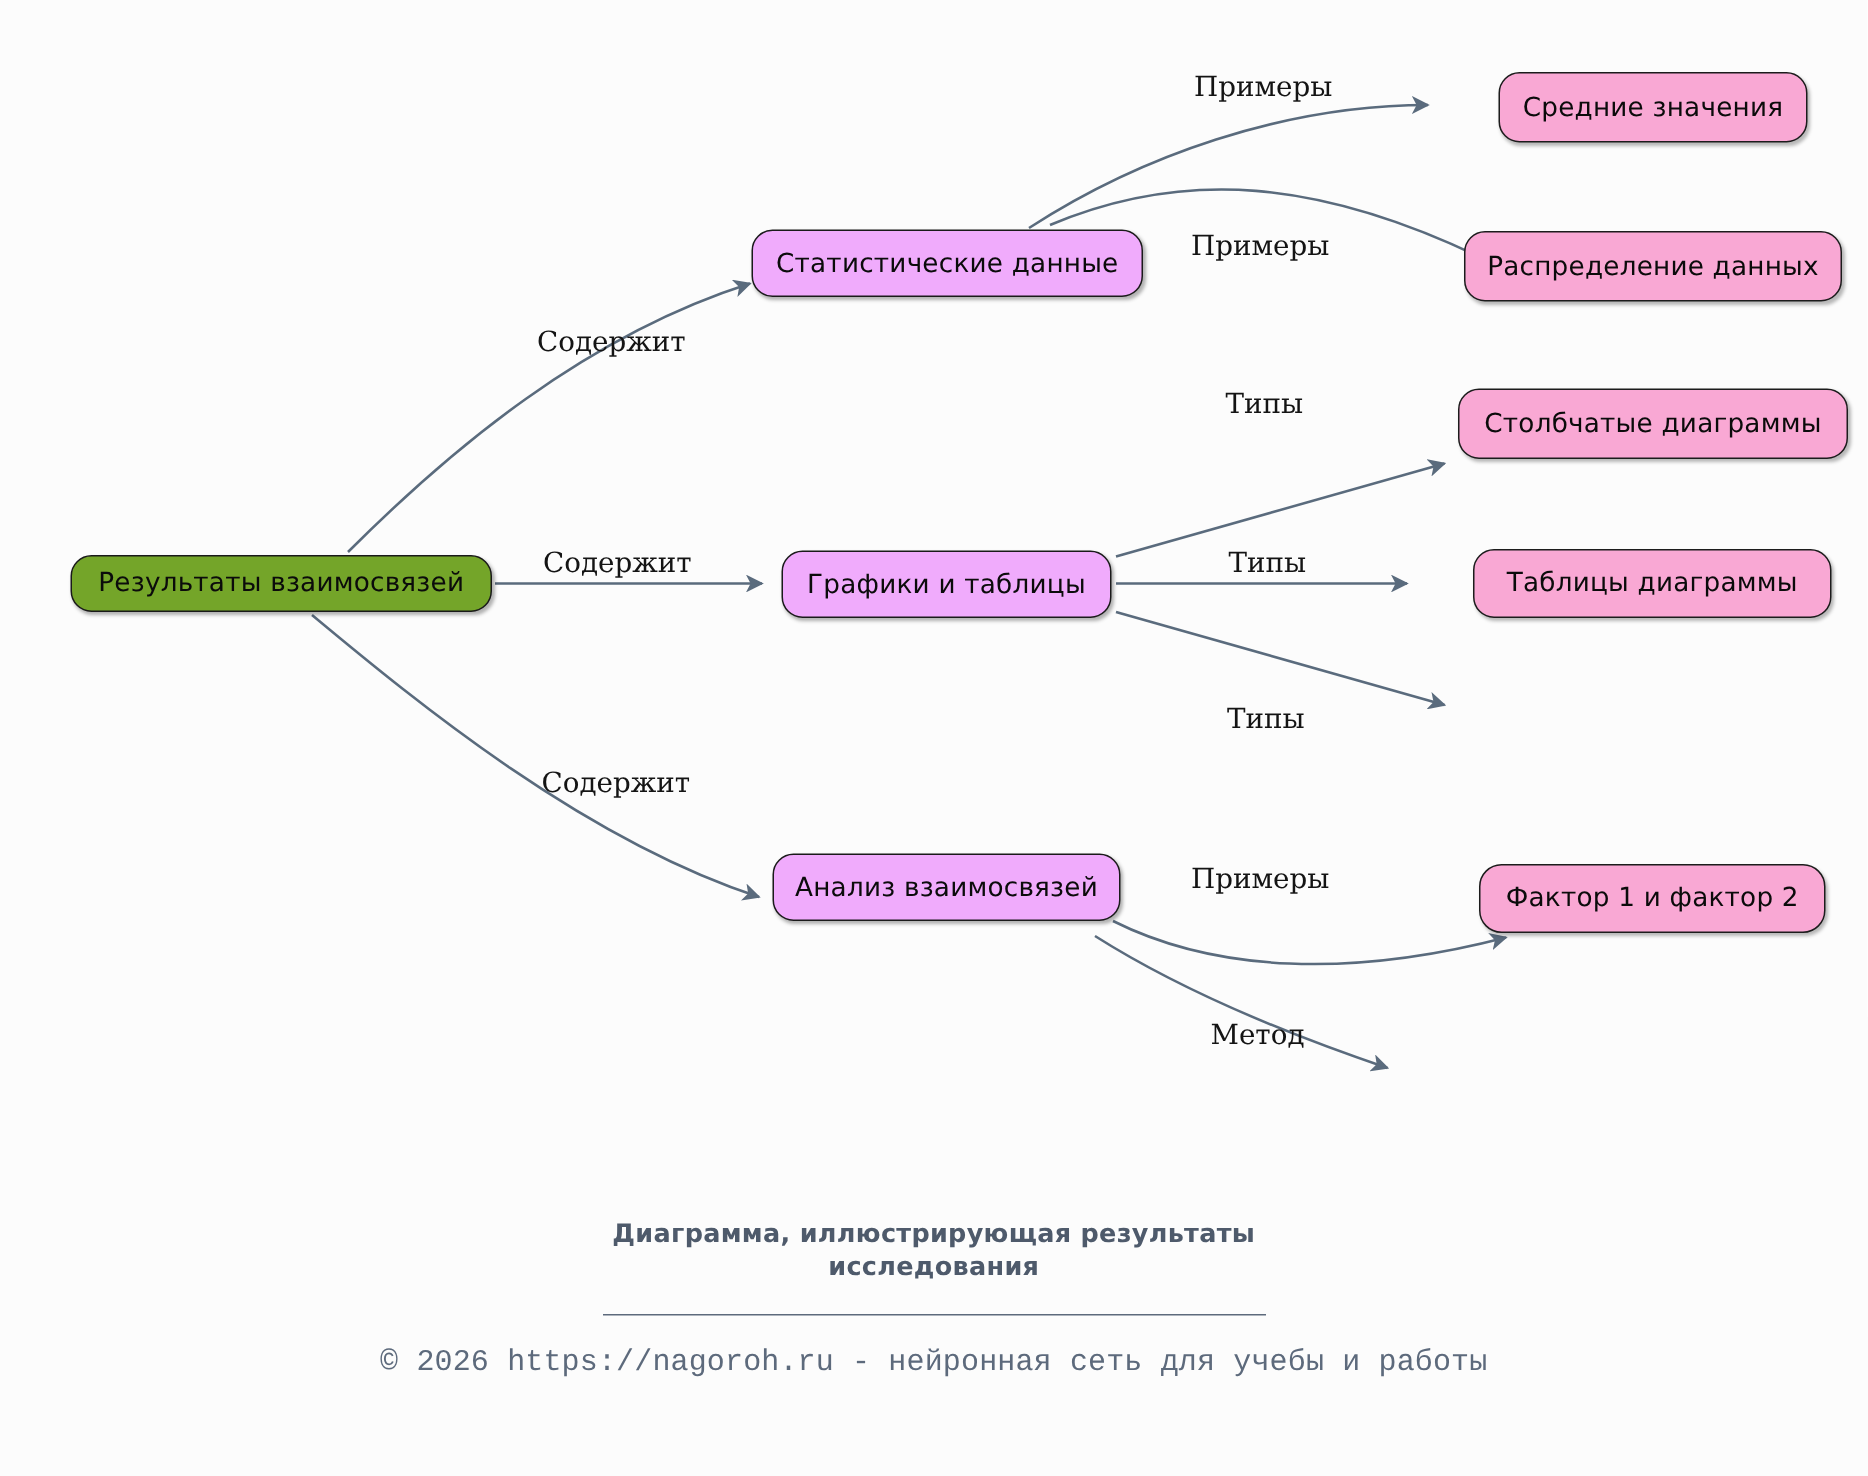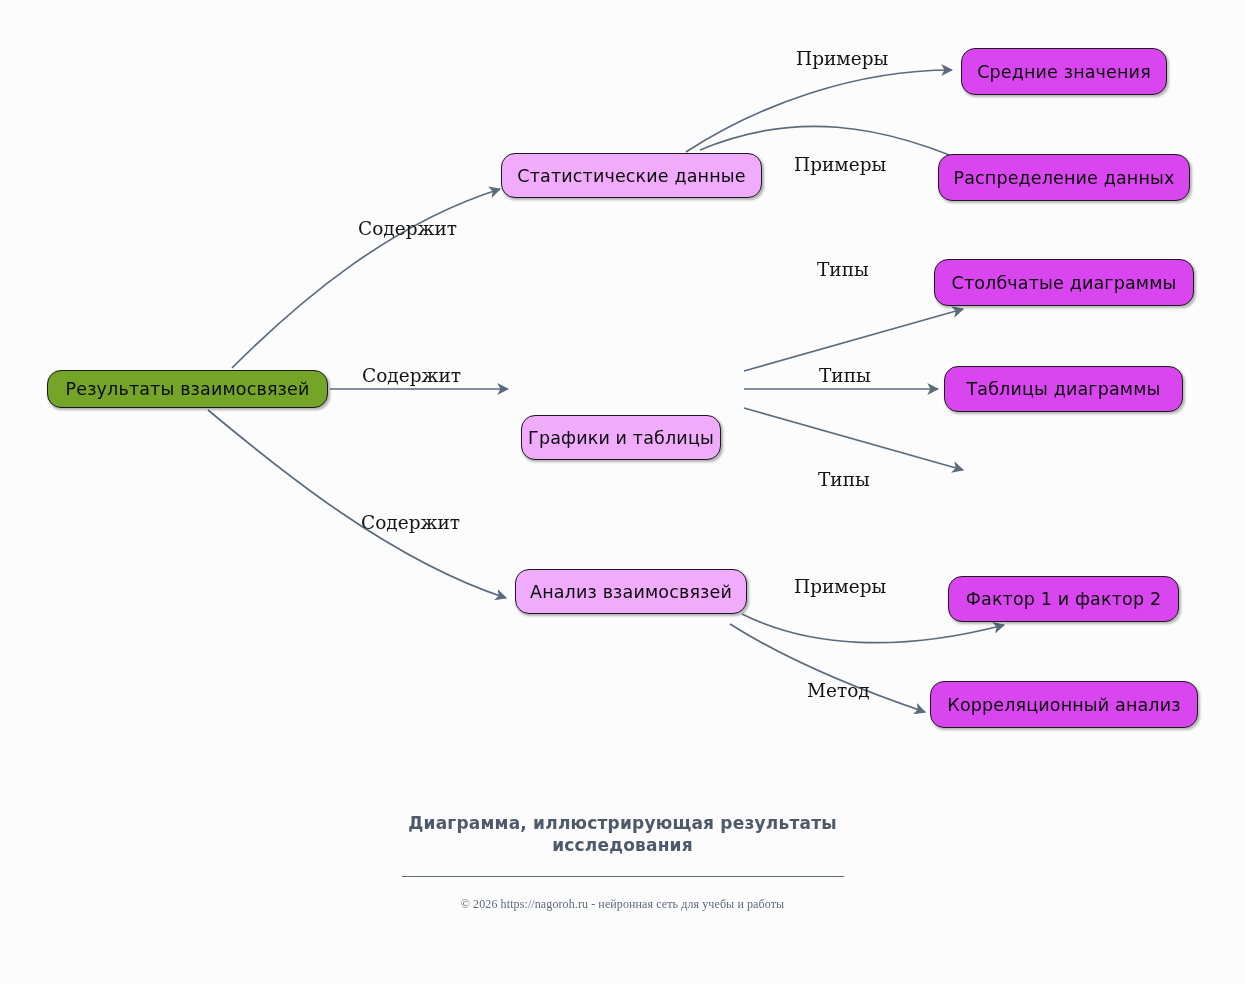--- a/index.html
+++ b/index.html
@@ -43,23 +43,24 @@
     background: #74a529;
     border: 1.6px solid #1a1a1a;
     box-shadow: 1.5px 2px 2.5px rgba(0,0,0,0.30);
   }
   .node.branch {
     background: #f0abfc;
     border: 1.6px solid #1a1a1a;
     box-shadow: 1.5px 2px 2.5px rgba(0,0,0,0.30);
   }
   .node.leaf {
-    background: #d946ef;
+    background: #f9a8d4;
     border: 1.6px solid #1c1c1c;
     box-shadow: 1.5px 2px 2.5px rgba(0,0,0,0.28);
+    margin-left: 38px;
   }
   .edge-label {
     position: absolute;
     font-family: "DejaVu Serif", serif;
     font-size: 18.5px;
     color: #141414;
     white-space: nowrap;
     background: transparent;
   }
   #footer {
@@ -77,22 +78,22 @@
     letter-spacing: 0.2px;
   }
   .rule {
     width: 442px;
     height: 0;
     margin: 19px auto 0 auto;
     border-top: 1.4px solid #5d6a7c;
   }
   .copyright {
     margin-top: 20px;
-    font-family: Liberation Serif, serif;
-    font-size: 12px;
+    font-family: Liberation Mono, monospace;
+    font-size: 20px;
     color: #5d6a7c;
     letter-spacing: 0.1px;
   }
 </style>
 </head>
 <body>
 
 <div id="canvas">
 
   <svg id="edges" viewBox="0 0 1245 984" xmlns="http://www.w3.org/2000/svg">
@@ -120,36 +121,35 @@
 
     <path d="M 742,614 C 810,648 900,652 1004,625" fill="none" stroke="#5a6b7d" stroke-width="1.7" marker-end="url(#arrow)"></path>
 
     <path d="M 730,624 C 790,662 860,690 925,712" fill="none" stroke="#5a6b7d" stroke-width="1.7" marker-end="url(#arrow)"></path>
   </svg>
 
   <div class="node root" style="left:47px; top:370px; width:281px; height:38px;">Результаты взаимосвязей</div>
 
   <div class="node branch" style="left:501px; top:153px; width:261px; height:45px;">Статистические данные</div>
 
-  <div class="node branch" style="left:521px; top:367px; width:200px; height:45px;margin-top:48px;">Графики и таблицы</div>
+  <div class="node branch" style="left:521px; top:367px; width:220px; height:45px;">Графики и таблицы</div>
 
   <div class="node branch" style="left:515px; top:569px; width:232px; height:45px;">Анализ взаимосвязей</div>
 
   <div class="node leaf" style="left:961px; top:48px; width:206px; height:47px;">Средние значения</div>
 
   <div class="node leaf" style="left:938px; top:154px; width:252px; height:47px;">Распределение данных</div>
 
   <div class="node leaf" style="left:934px; top:259px; width:260px; height:47px;">Столбчатые диаграммы</div>
 
   <div class="node leaf" style="left:944px; top:366px; width:239px; height:46px;">Таблицы диаграммы</div>
 
 
-  <div class="node leaf" style="left:948px; top:576px; width:231px; height:46px;">Фактор 1 и фактор 2</div>
+  <div class="node leaf" style="left:948px; top:576px; width:231px; height:46px;border-radius:15px;">Фактор 1 и фактор 2</div>
 
-  <div class="node leaf" style="left:930px; top:681px; width:268px; height:47px;">Корреляционный анализ</div>
 
   <div class="edge-label" style="left:358px; top:218px;">Содержит</div>
 
   <div class="edge-label" style="left:362px; top:365px;">Содержит</div>
 
   <div class="edge-label" style="left:361px; top:512px;">Содержит</div>
 
   <div class="edge-label" style="left:796px; top:48px;">Примеры</div>
 
   <div class="edge-label" style="left:794px; top:154px;">Примеры</div>

